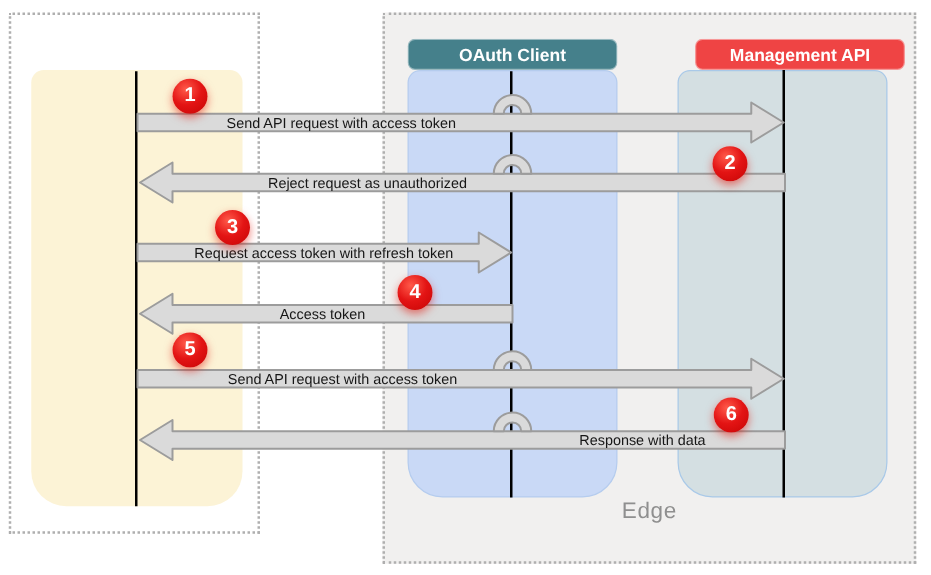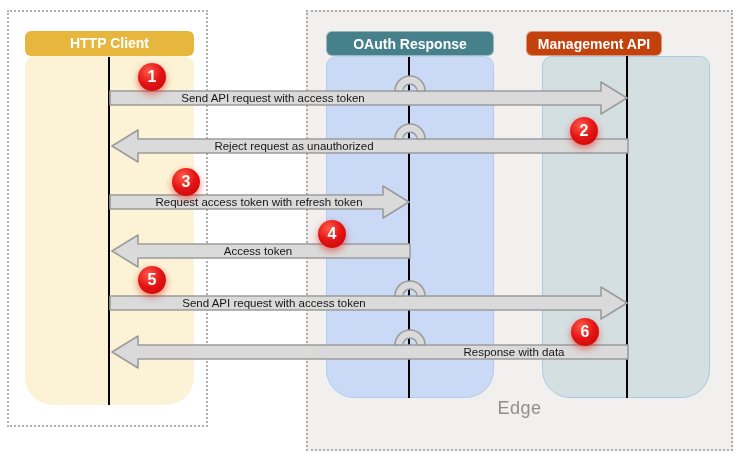--- a/index.html
+++ b/index.html
@@ -21,21 +21,21 @@
   .lane.oauth{left:326px;top:56px;width:168px;height:342px;background:#C9D9F6;border:1px solid #B5CCEE;}
   .lane.mgmt{left:542px;top:56px;width:168px;height:342px;background:#D4DFE2;border:1px solid #A9C9E8;}
   
   .actor-header{
     position:absolute;top:31px;height:25px;line-height:25px;border-radius:6px;
     text-align:center;color:#ffffff;font-weight:bold;font-size:14px;
     box-sizing:border-box;
   }
   .actor-header.http{left:25px;width:169px;background:#E6B73C;}
   .actor-header.oauth{left:326px;width:168px;background:#45808B;border:1px solid rgba(255,255,255,0.45);}
-  .actor-header.mgmt{left:526px;width:136px;background:#c2410c;border:1px solid rgba(255,255,255,0.45);}
+  .actor-header.mgmt{left:556px;width:168px;background:#ef4444;border:1px solid rgba(255,255,255,0.45);}
   
   .lifeline{position:absolute;width:2px;background:#000000;}
   .lifeline.http{left:108px;top:57px;height:348px;}
   .lifeline.oauth{left:408px;top:57px;height:341px;}
   .lifeline.mgmt{left:626px;top:56px;height:342px;}
   
   svg.arrows{position:absolute;left:0;top:0;z-index:5;}
   .abody,.hop{fill:#DADADA;stroke:#9C9C9C;stroke-width:1.6;stroke-linejoin:round;}
   .msg-label{
     font-family:"Liberation Sans", sans-serif;font-size:11.5px;fill:#161616;
@@ -57,22 +57,21 @@
 
   <div class="boundary http"></div>
   <div class="boundary edge">
     <div class="edge-label">Edge</div>
   </div>
 
   <div class="lane http"></div>
   <div class="lane oauth"></div>
   <div class="lane mgmt"></div>
 
-  <div class="actor-header http">HTTP Client</div>
-  <div class="actor-header oauth">OAuth Response</div>
+  <div class="actor-header oauth">OAuth Client</div>
   <div class="actor-header mgmt">Management API</div>
 
   <div class="lifeline http"></div>
   <div class="lifeline oauth"></div>
   <div class="lifeline mgmt"></div>
 
   <svg class="arrows" width="745" height="460" viewBox="0 0 745 460">
 
     <g>
       <path class="abody" d="M 110,91 H 601 V 82 L 627,98 L 601,114 V 105 H 110 Z"></path>

